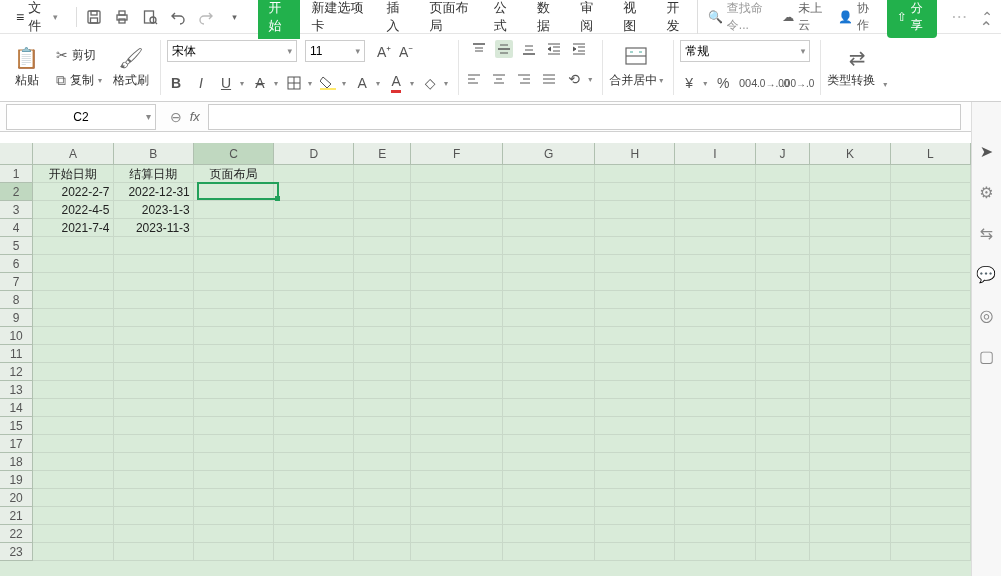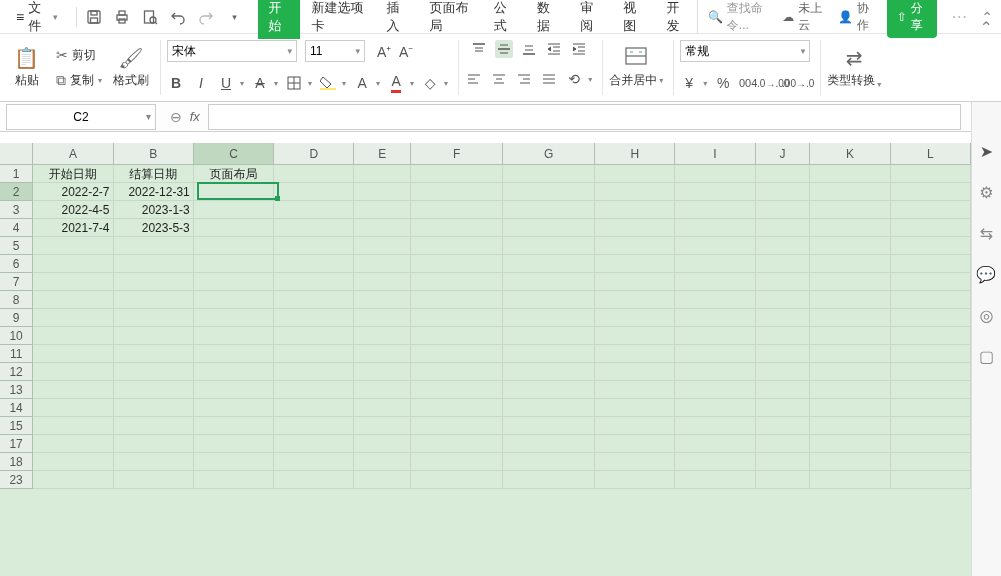--- a/index.html
+++ b/index.html
@@ -314,21 +314,21 @@
       <span class="tool-icon">%</span>
       <span class="tool-icon" style="font-size:11px">004</span>
       <span class="tool-icon" style="font-size:10px">.0→.00</span>
       <span class="tool-icon" style="font-size:10px">.00→.0</span>
     </div>
   </div>
 
   <div class="ribbon-group">
     <div class="big-btn">
       <span class="icon">⇄</span>
-      <span style="display:flex;align-items:flex-end;gap:2px">
+      <span style="display:flex;align-items:flex-end;gap:8px">
           <span>类型转换</span>
           <span style="font-size:8px;color:#888">▾</span>
         </span>
     </div>
   </div>
 
 </div>
 
 <div class="formula-bar">
   <div class="name-box">
@@ -400,21 +400,21 @@
         <div class="cell" style="width: 94px;"></div>
         <div class="cell" style="width: 82px;"></div>
         <div class="cell" style="width: 82px;"></div>
         <div class="cell" style="width: 56px;"></div>
         <div class="cell" style="width: 82px;"></div>
         <div class="cell" style="width: 82px;"></div>
       </div>
       <div class="row">
         <div class="row-hdr">4</div>
         <div class="cell" style="width: 82px;">2021-7-4</div>
-        <div class="cell" style="width: 82px;">2023-5-3</div>
+        <div class="cell" style="width: 82px;">2023-11-3</div>
         <div class="cell" style="width: 82px;"></div>
         <div class="cell" style="width: 82px;"></div>
         <div class="cell" style="width: 58px;"></div>
         <div class="cell" style="width: 94px;"></div>
         <div class="cell" style="width: 94px;"></div>
         <div class="cell" style="width: 82px;"></div>
         <div class="cell" style="width: 82px;"></div>
         <div class="cell" style="width: 56px;"></div>
         <div class="cell" style="width: 82px;"></div>
         <div class="cell" style="width: 82px;"></div>
@@ -594,20 +594,80 @@
         <div class="cell" style="width: 94px;"></div>
         <div class="cell" style="width: 94px;"></div>
         <div class="cell" style="width: 82px;"></div>
         <div class="cell" style="width: 82px;"></div>
         <div class="cell" style="width: 56px;"></div>
         <div class="cell" style="width: 82px;"></div>
         <div class="cell" style="width: 82px;"></div>
       </div>
       <div class="row">
         <div class="row-hdr">18</div>
+        <div class="cell" style="width: 82px;"></div>
+        <div class="cell" style="width: 82px;"></div>
+        <div class="cell" style="width: 82px;"></div>
+        <div class="cell" style="width: 82px;"></div>
+        <div class="cell" style="width: 58px;"></div>
+        <div class="cell" style="width: 94px;"></div>
+        <div class="cell" style="width: 94px;"></div>
+        <div class="cell" style="width: 82px;"></div>
+        <div class="cell" style="width: 82px;"></div>
+        <div class="cell" style="width: 56px;"></div>
+        <div class="cell" style="width: 82px;"></div>
+        <div class="cell" style="width: 82px;"></div>
+      </div>
+      <div class="row">
+        <div class="row-hdr">19</div>
+        <div class="cell" style="width: 82px;"></div>
+        <div class="cell" style="width: 82px;"></div>
+        <div class="cell" style="width: 82px;"></div>
+        <div class="cell" style="width: 82px;"></div>
+        <div class="cell" style="width: 58px;"></div>
+        <div class="cell" style="width: 94px;"></div>
+        <div class="cell" style="width: 94px;"></div>
+        <div class="cell" style="width: 82px;"></div>
+        <div class="cell" style="width: 82px;"></div>
+        <div class="cell" style="width: 56px;"></div>
+        <div class="cell" style="width: 82px;"></div>
+        <div class="cell" style="width: 82px;"></div>
+      </div>
+      <div class="row">
+        <div class="row-hdr">20</div>
+        <div class="cell" style="width: 82px;"></div>
+        <div class="cell" style="width: 82px;"></div>
+        <div class="cell" style="width: 82px;"></div>
+        <div class="cell" style="width: 82px;"></div>
+        <div class="cell" style="width: 58px;"></div>
+        <div class="cell" style="width: 94px;"></div>
+        <div class="cell" style="width: 94px;"></div>
+        <div class="cell" style="width: 82px;"></div>
+        <div class="cell" style="width: 82px;"></div>
+        <div class="cell" style="width: 56px;"></div>
+        <div class="cell" style="width: 82px;"></div>
+        <div class="cell" style="width: 82px;"></div>
+      </div>
+      <div class="row">
+        <div class="row-hdr">21</div>
+        <div class="cell" style="width: 82px;"></div>
+        <div class="cell" style="width: 82px;"></div>
+        <div class="cell" style="width: 82px;"></div>
+        <div class="cell" style="width: 82px;"></div>
+        <div class="cell" style="width: 58px;"></div>
+        <div class="cell" style="width: 94px;"></div>
+        <div class="cell" style="width: 94px;"></div>
+        <div class="cell" style="width: 82px;"></div>
+        <div class="cell" style="width: 82px;"></div>
+        <div class="cell" style="width: 56px;"></div>
+        <div class="cell" style="width: 82px;"></div>
+        <div class="cell" style="width: 82px;"></div>
+      </div>
+      <div class="row">
+        <div class="row-hdr">22</div>
         <div class="cell" style="width: 82px;"></div>
         <div class="cell" style="width: 82px;"></div>
         <div class="cell" style="width: 82px;"></div>
         <div class="cell" style="width: 82px;"></div>
         <div class="cell" style="width: 58px;"></div>
         <div class="cell" style="width: 94px;"></div>
         <div class="cell" style="width: 94px;"></div>
         <div class="cell" style="width: 82px;"></div>
         <div class="cell" style="width: 82px;"></div>
         <div class="cell" style="width: 56px;"></div>

